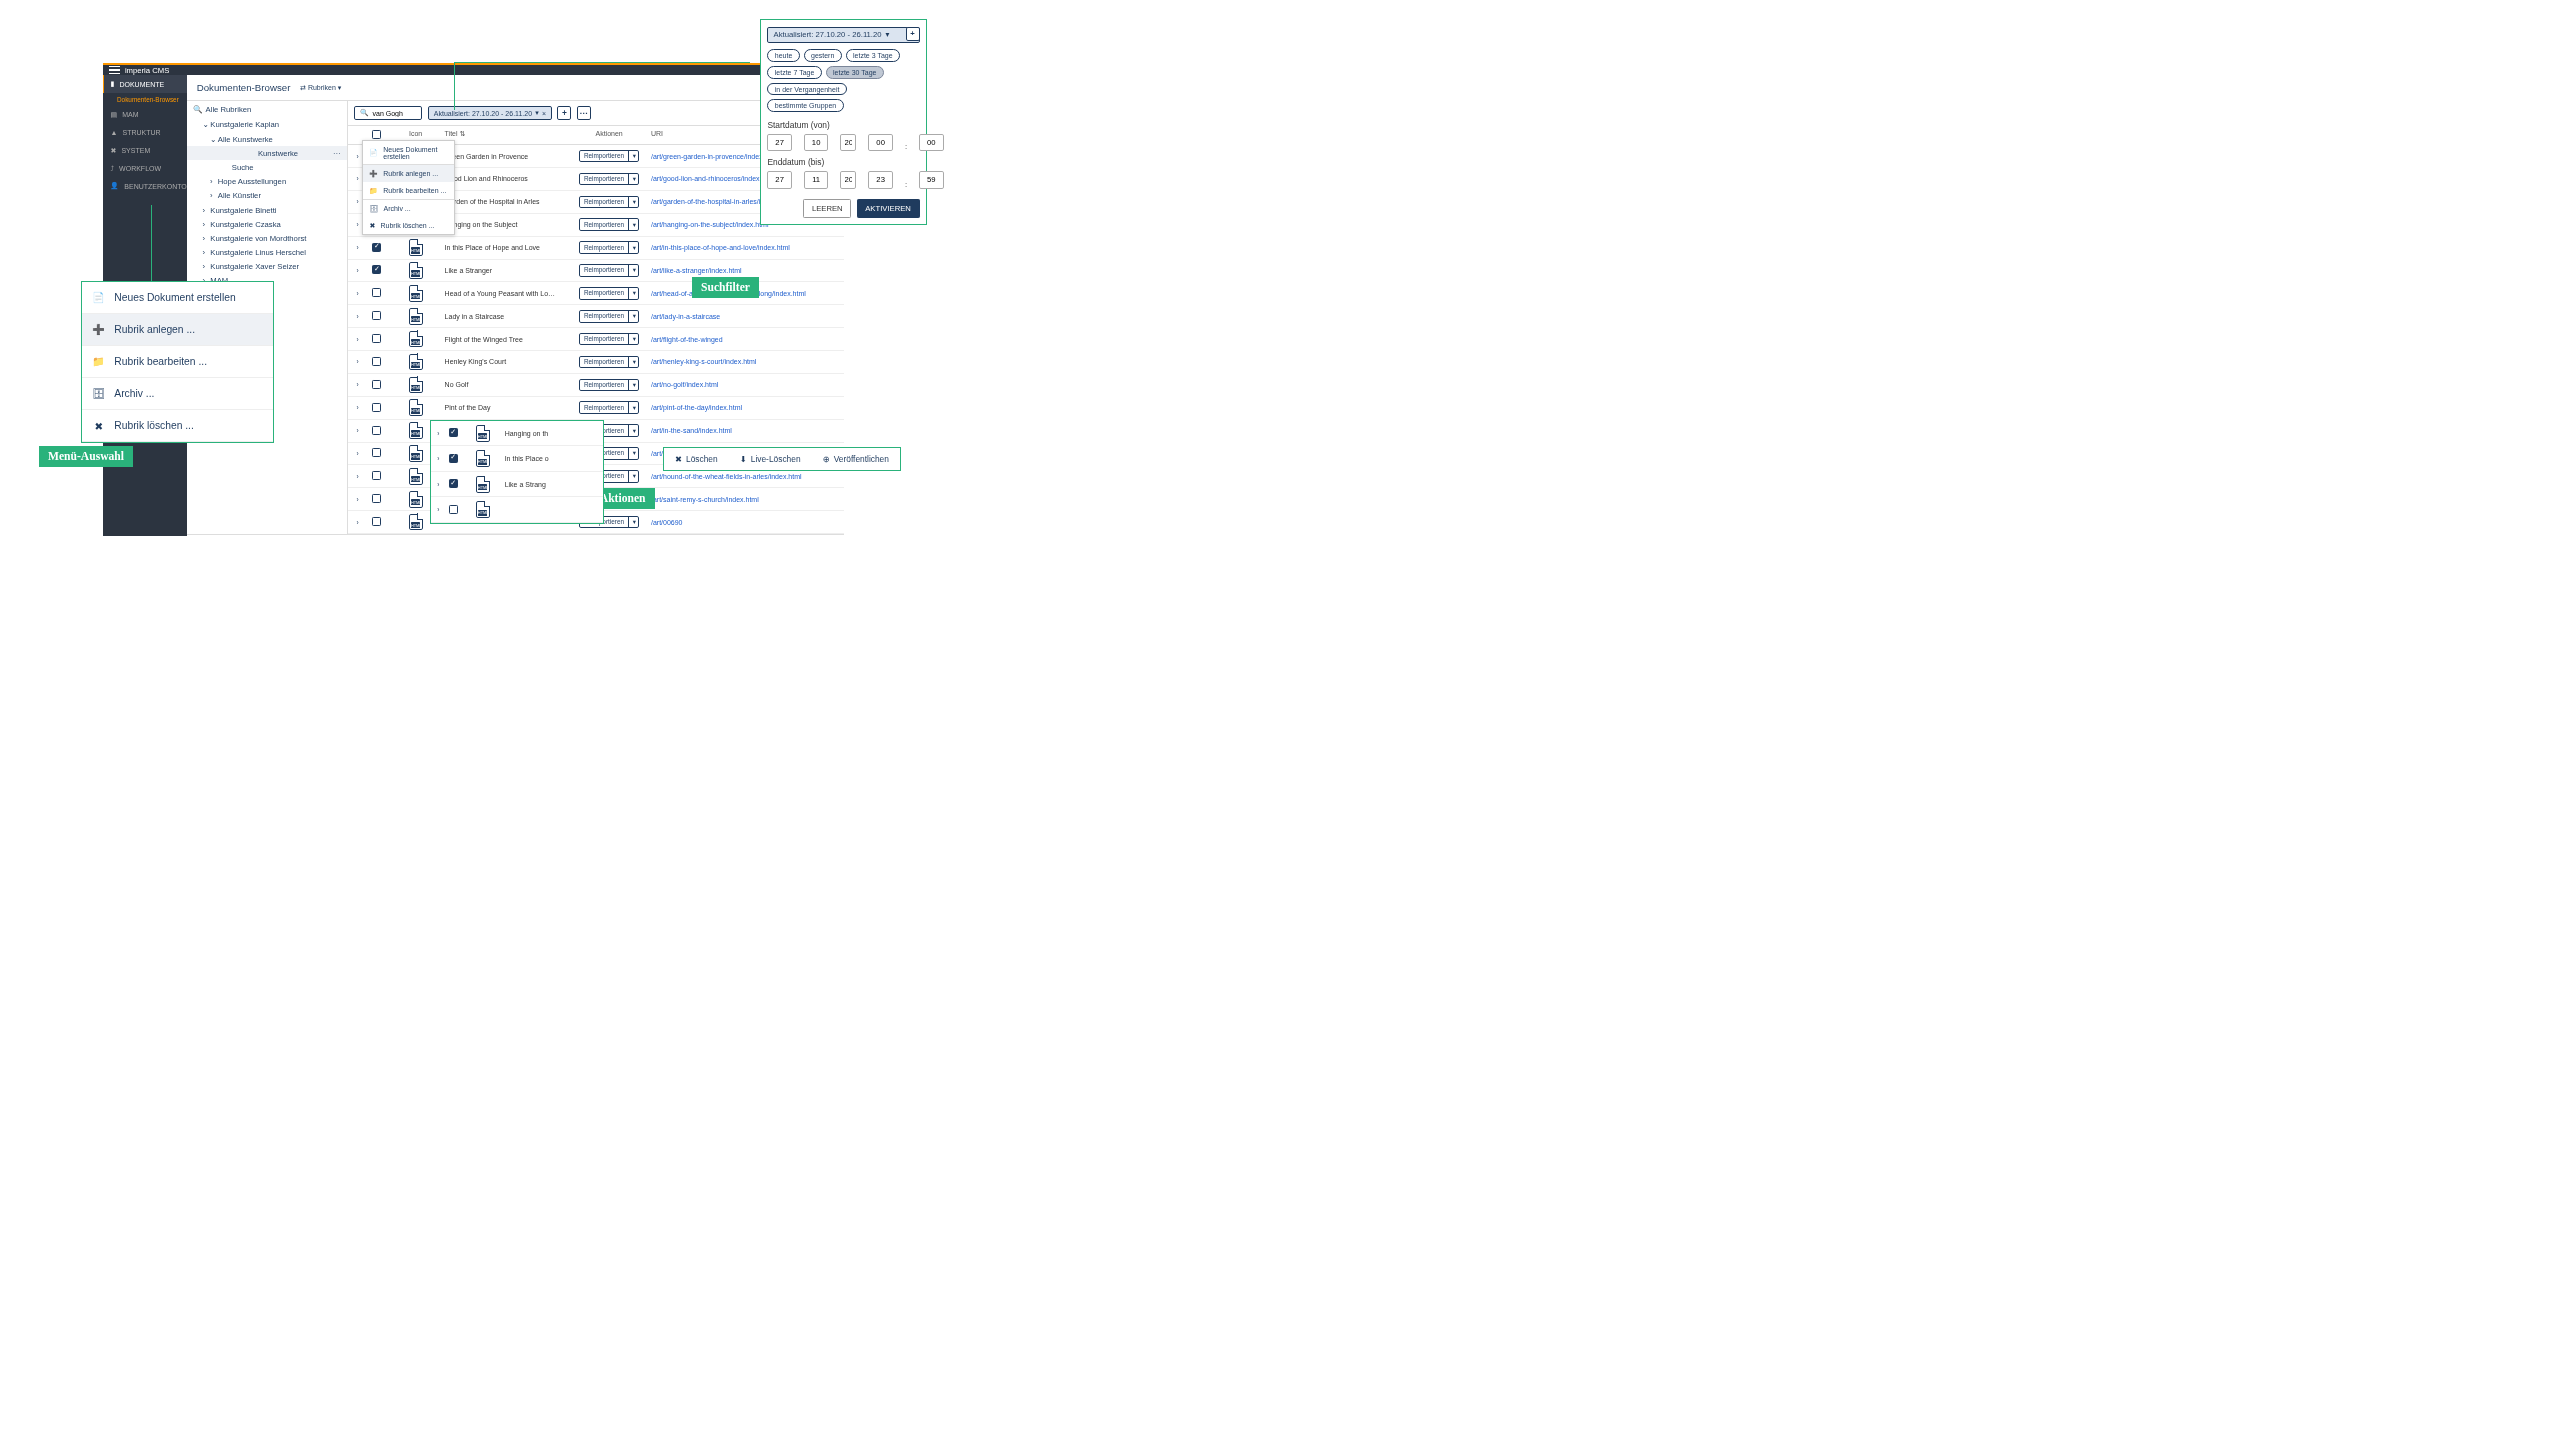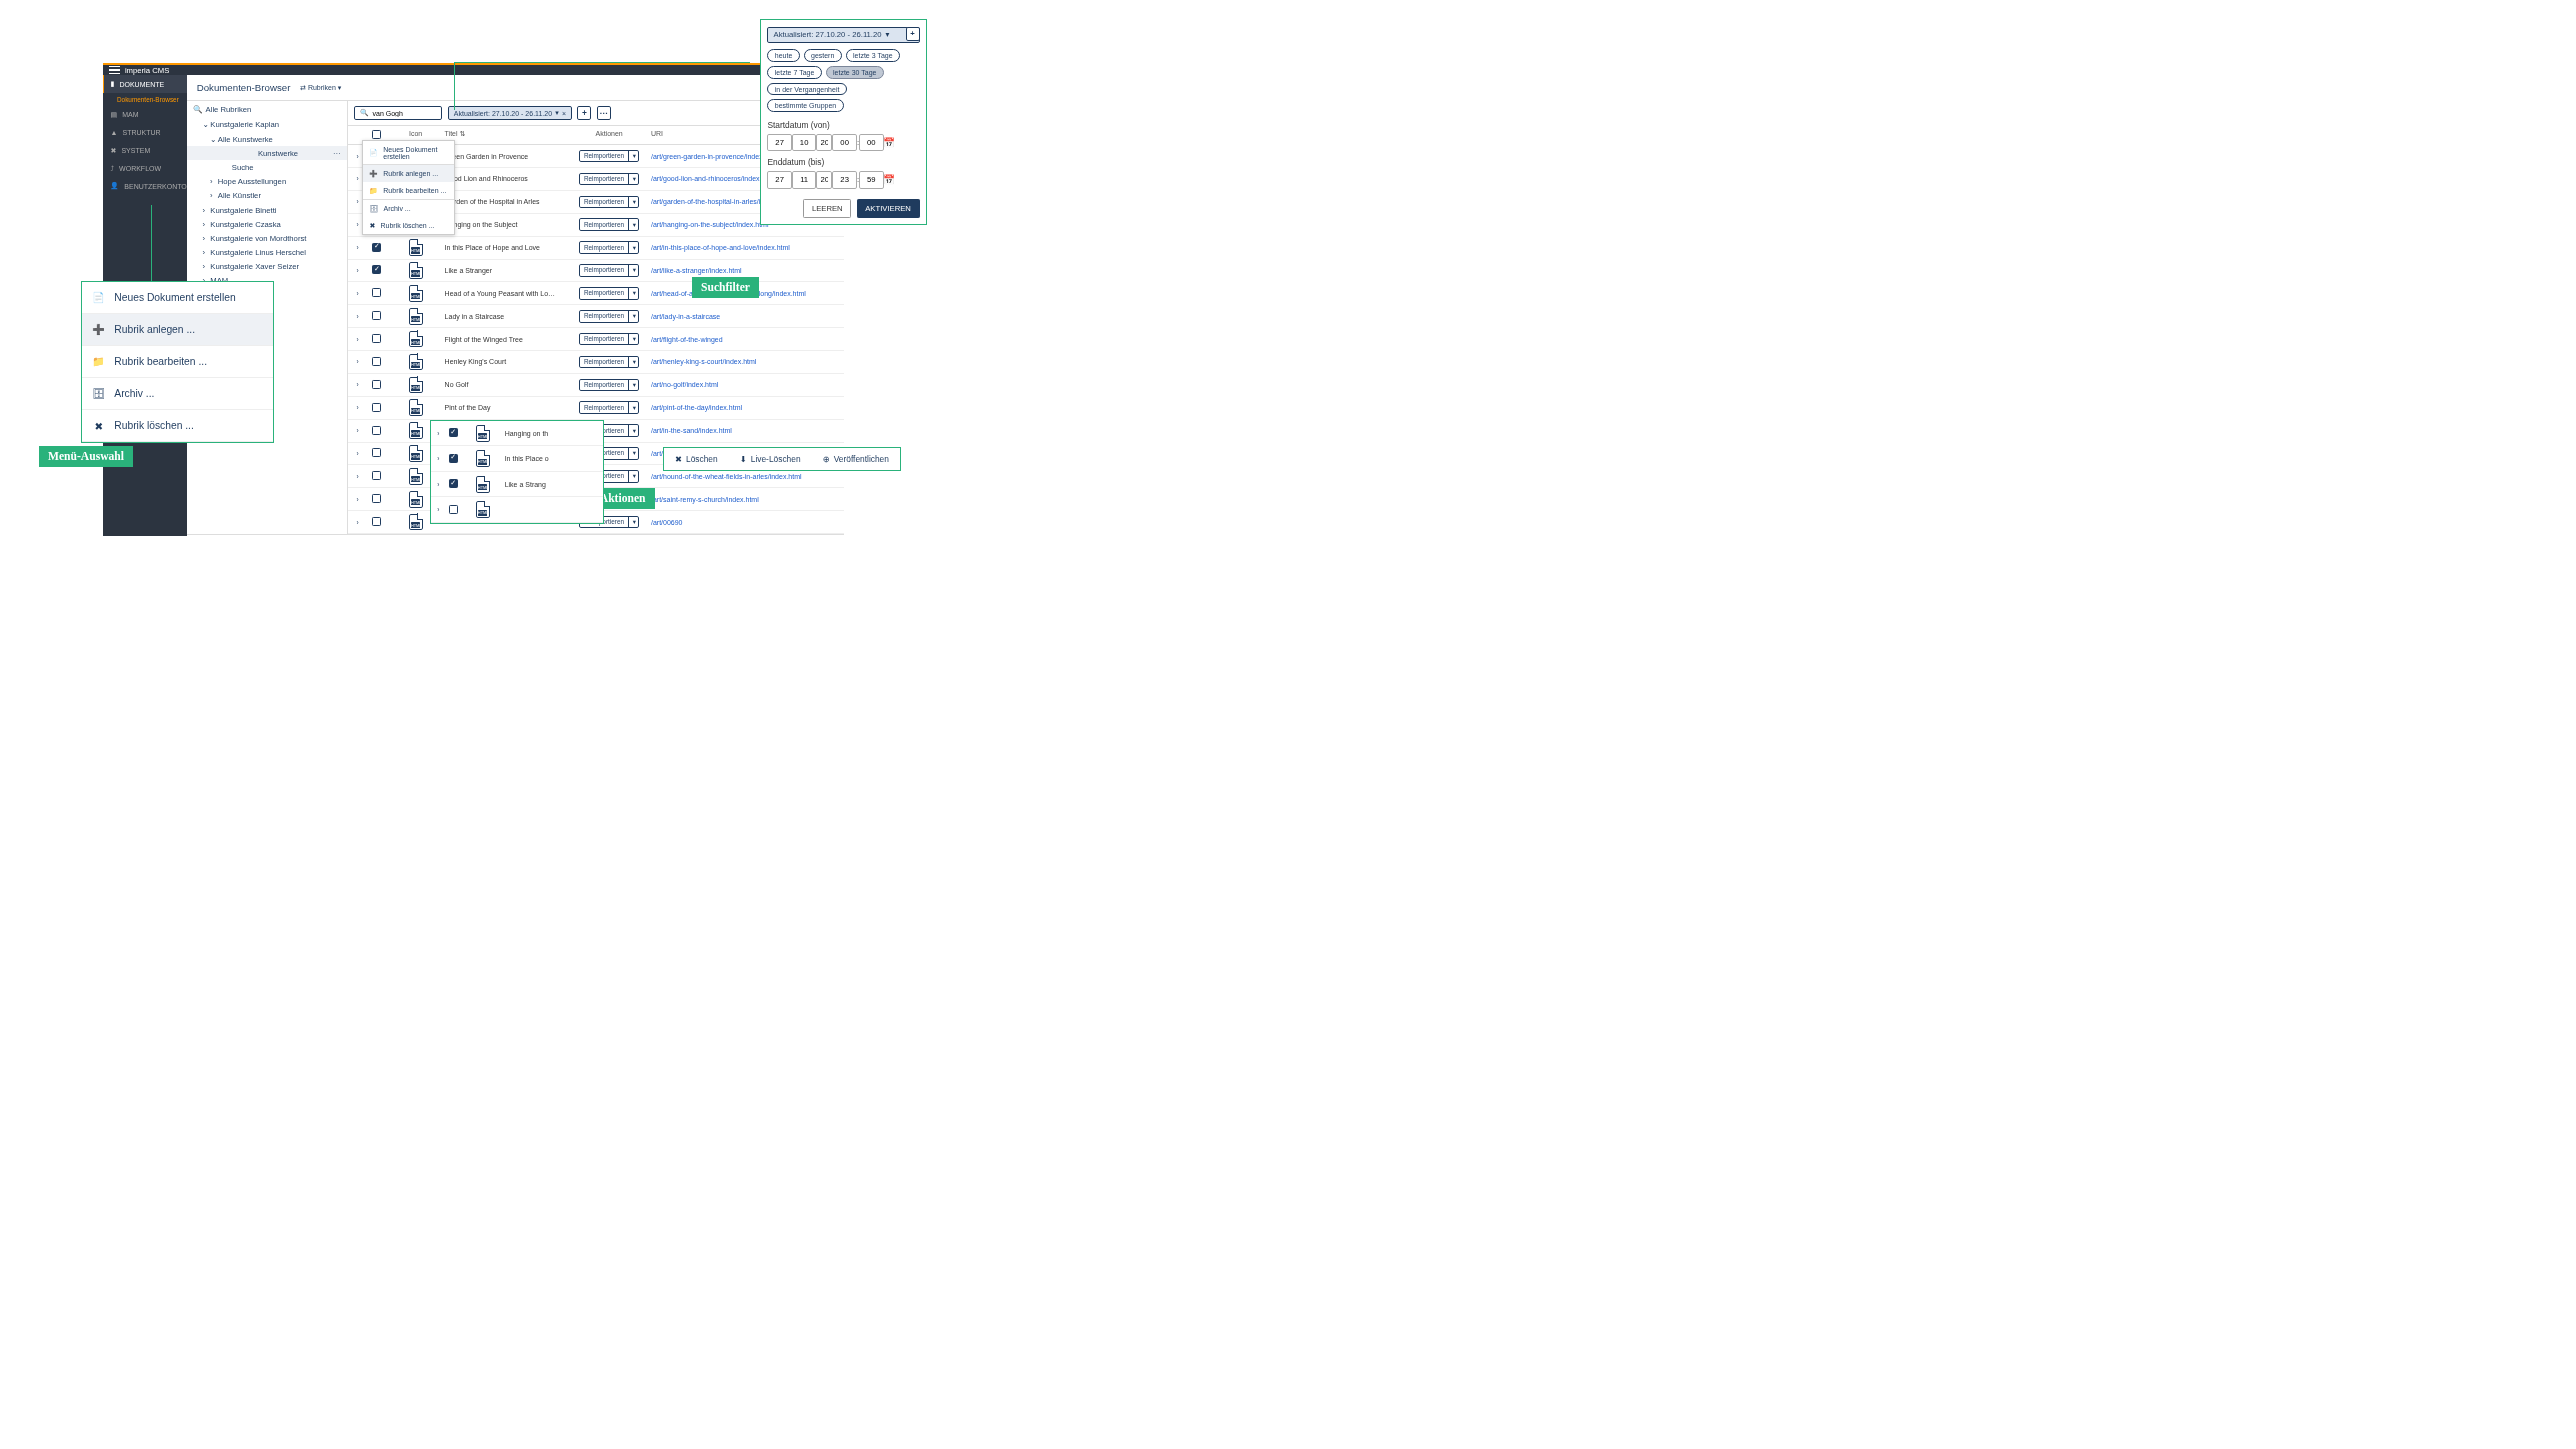--- a/index.html
+++ b/index.html
@@ -29,21 +29,21 @@
 .tree-row.sel{background:#eef1f5}
 .tree-row.more{justify-content:space-between}
 .indent1{padding-left:15.5px}
 .indent2{padding-left:23px}
 .indent3{padding-left:31px}
 .indent4{padding-left:37px}
 .chev{width:5.2px;display:inline-block}
 .content{flex:1;display:flex;flex-direction:column;position:relative}
 .filterbar{padding:5.2px 6.4px;display:flex;gap:5.2px;align-items:center}
 .chip{border:0.6px solid #1f3b5e;border-radius:1.9px;padding:1.9px 5.2px;font-size:7px;color:#1f3b5e;display:flex;align-items:center;gap:3.2px;background:#fff}
-.chip.search{width:88px}
+.chip.search{width:68px}
 .chip.sel{background:#dbe4f0}
 .chip input{border:none;outline:none;font-size:7px;flex:1;background:transparent}
 .chip .x{cursor:pointer}
 .iconbtn{border:0.6px solid #1f3b5e;width:14px;height:14px;display:flex;align-items:center;justify-content:center;border-radius:1.9px;cursor:pointer;color:#1f3b5e;font-size:8.4px;font-weight:bold}
 .thead{display:flex;border-top:0.6px solid #ddd;border-bottom:0.6px solid #ddd;padding:3.9px 0;font-size:7px;color:#555}
 .col-exp{width:19.3px;text-align:center}
 .col-chk{width:19.3px;text-align:center}
 .col-icon{width:58px;text-align:center}
 .col-title{width:129px}
 .col-act{width:71px;text-align:center}
@@ -72,21 +72,21 @@
 .mc-item{padding:9px 10.3px;display:flex;align-items:center;gap:9px;font-size:10.3px;color:#1f3b5e;cursor:pointer;border-bottom:0.6px solid #eee}
 .mc-item.hover{background:#eef1f5}
 .mc-ico{width:13px;height:13px;display:flex;align-items:center;justify-content:center;color:#1f3b5e}
 .filterpanel{position:absolute;top:19.3px;right:26px;width:167px;background:#fff;border:1.3px solid #2ab27b;padding:6.4px;z-index:30}
 .fp-header{background:#dbe4f0;border:0.6px solid #1f3b5e;border-radius:1.9px;padding:2.6px 5.2px;font-size:7.7px;color:#1f3b5e;display:flex;align-items:center;gap:3.9px;margin-bottom:6.4px}
 .fp-plus{position:absolute;top:6.4px;right:6.4px;border:0.6px solid #1f3b5e;width:14px;height:14px;display:flex;align-items:center;justify-content:center;border-radius:1.9px;color:#1f3b5e;cursor:pointer;background:#fff;font-weight:bold}
 .fp-chips{display:flex;flex-wrap:wrap;gap:3.9px;margin-bottom:7.7px}
 .fp-chip{border:0.6px solid #1f3b5e;border-radius:7.7px;padding:1.9px 6.4px;font-size:7px;color:#1f3b5e;cursor:pointer;background:#fff}
 .fp-chip.active{background:#c0c8d4;border-color:#7a8599}
 .fp-label{font-size:8.4px;color:#333;margin:6.4px 0 3.9px}
-.fp-daterow{display:flex;gap:0;align-items:center}
+.fp-daterow{display:flex;gap:12px;align-items:flex-end}
 .fp-input{border:0.6px solid #aaa;border-radius:1.9px;padding:3.2px;width:24.5px;font-size:7.7px;text-align:center}
 .fp-input.year{width:16px}
 .fp-buttons{margin-top:10.3px;display:flex;justify-content:flex-end;gap:5.2px}
 .fp-btn{border:0.6px solid #999;background:#fff;padding:3.9px 7.7px;font-size:7.7px;cursor:pointer;color:#333;border-radius:1.3px}
 .fp-btn.primary{background:#1f3b5e;color:#fff;border-color:#1f3b5e;font-weight:normal}
 .multi-callout{position:absolute;top:420px;left:430px;width:174px;background:#fff;border:1.9px solid #2ab27b;z-index:25}
 .multi-callout .trow{padding:3.9px 0}
 .bulk-actions{position:absolute;top:447px;left:663px;width:238px;height:24px;background:#fff;border:1.9px solid #2ab27b;display:flex;align-items:center;justify-content:space-around;font-size:8.4px;color:#1f3b5e;z-index:25}
 .bulk-actions div{display:flex;align-items:center;gap:3.9px;cursor:pointer}
 .line1{position:absolute;border-top:1.9px solid #2ab27b;top:62px;left:454px;width:296px;z-index:5}

